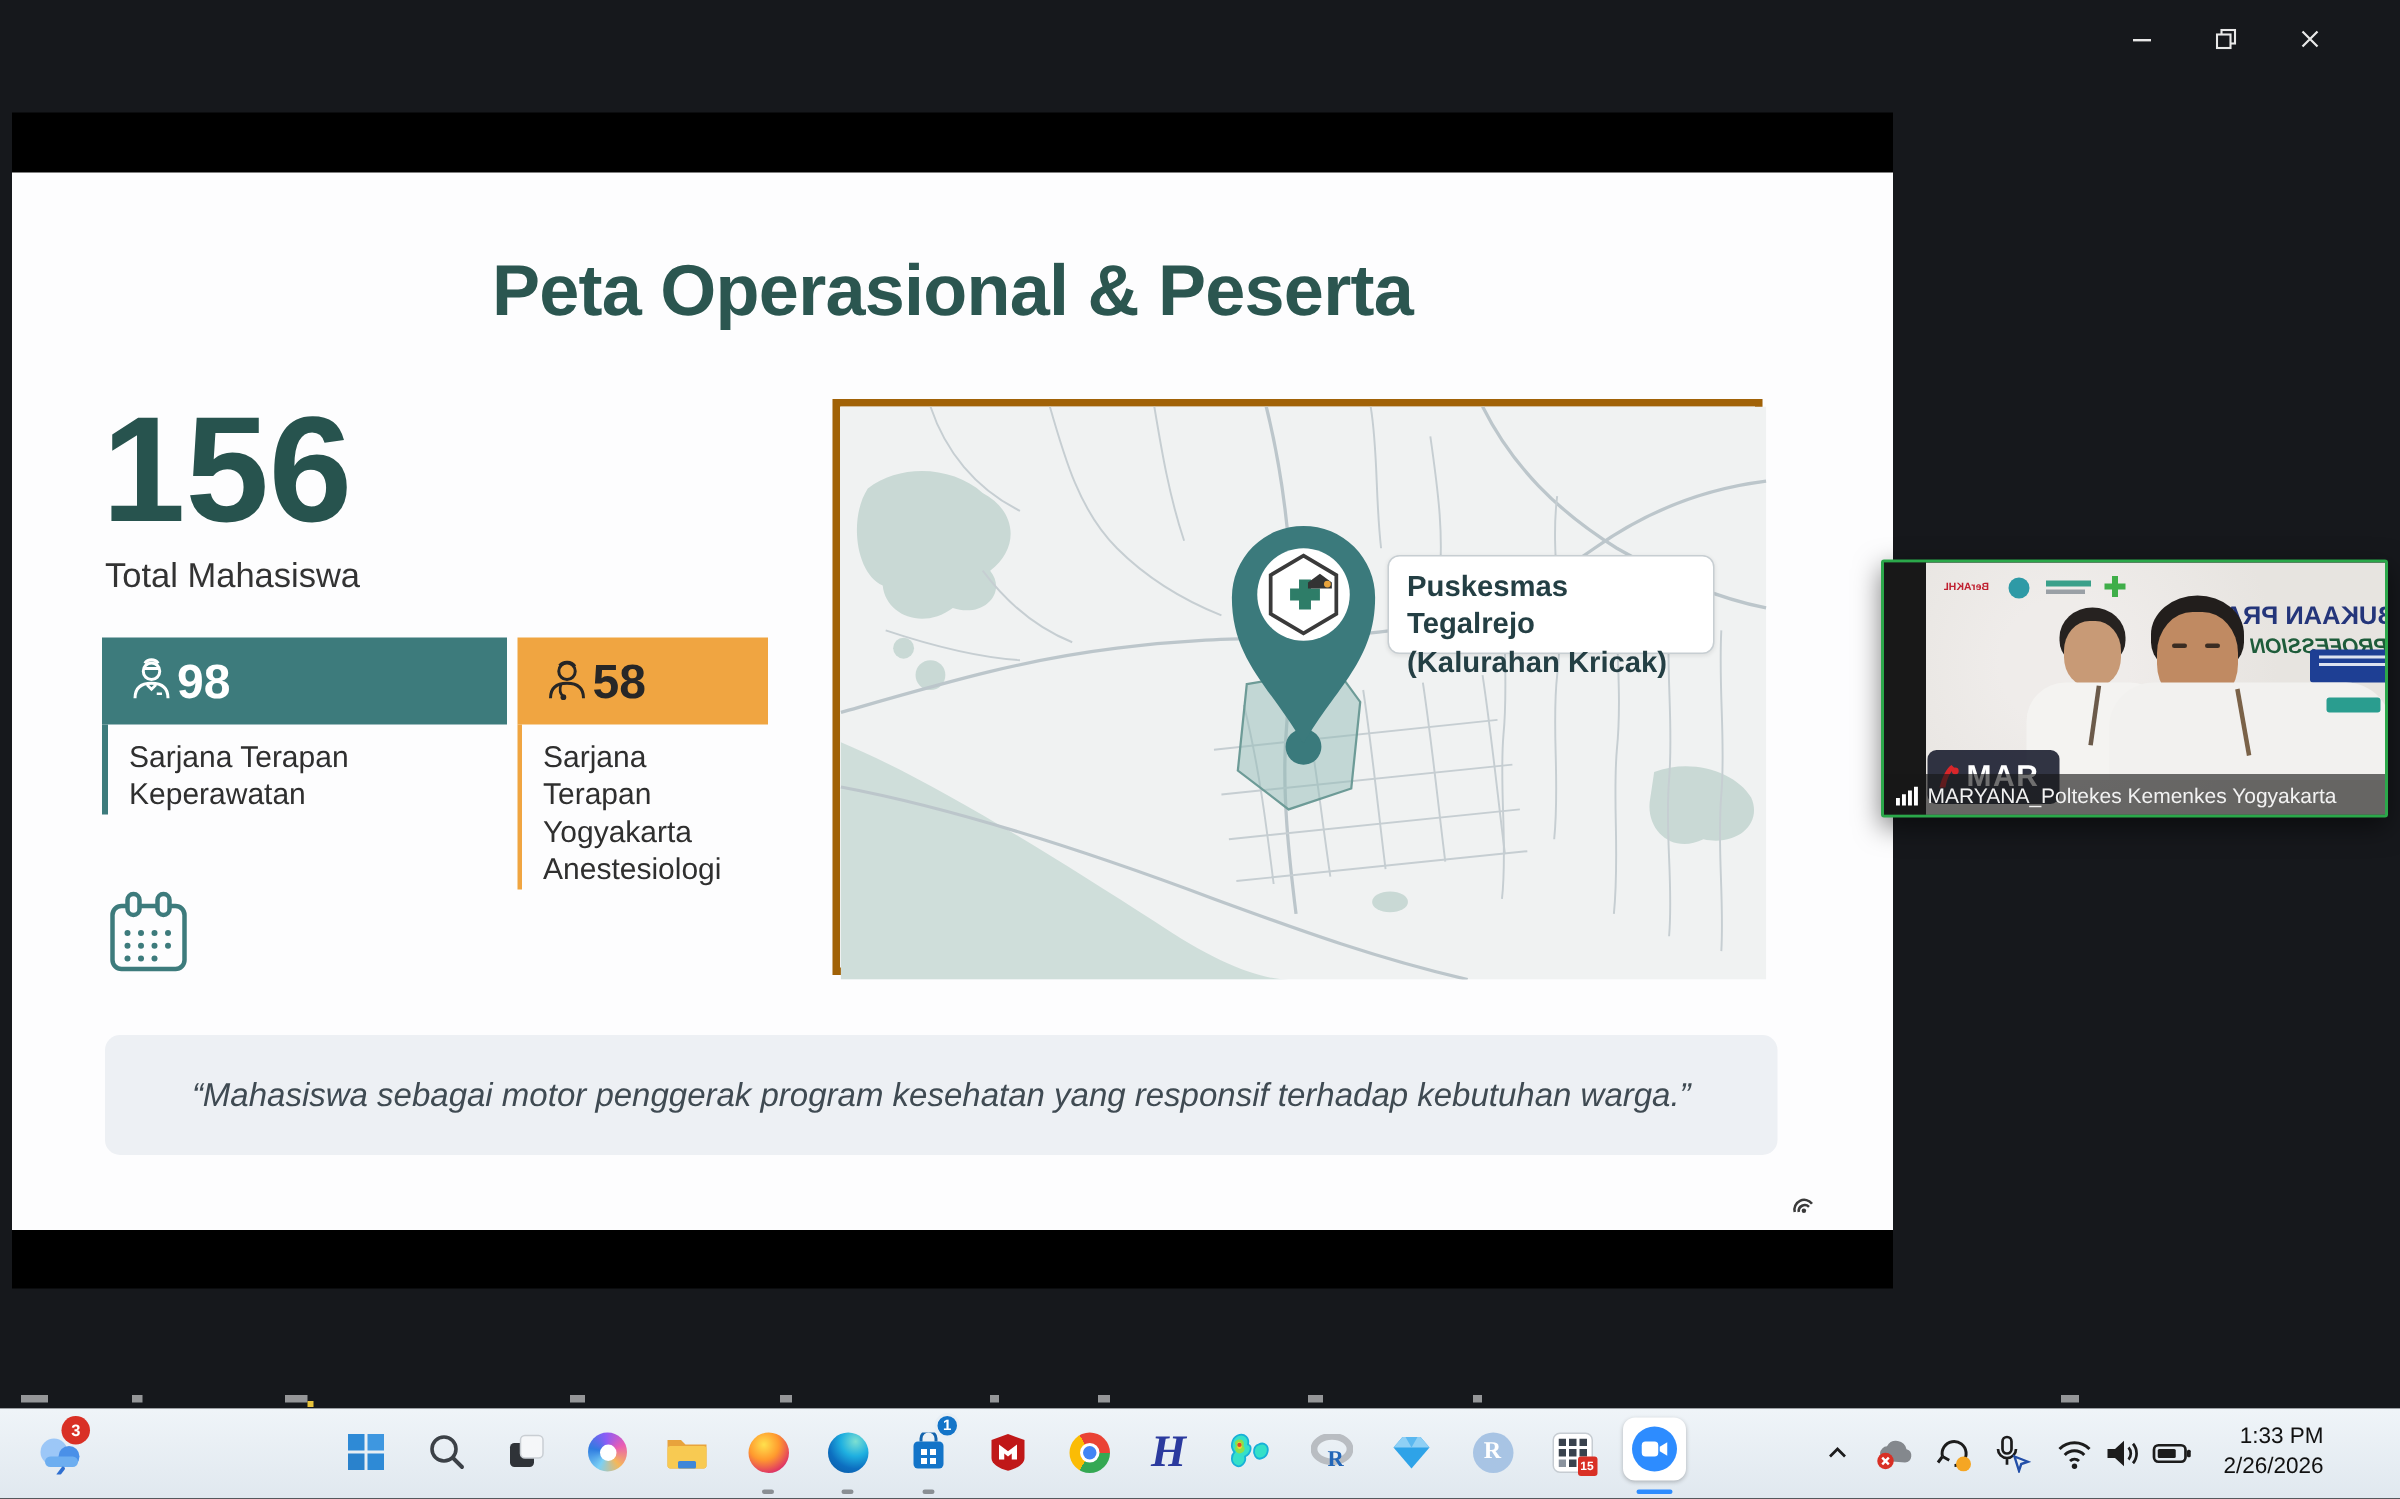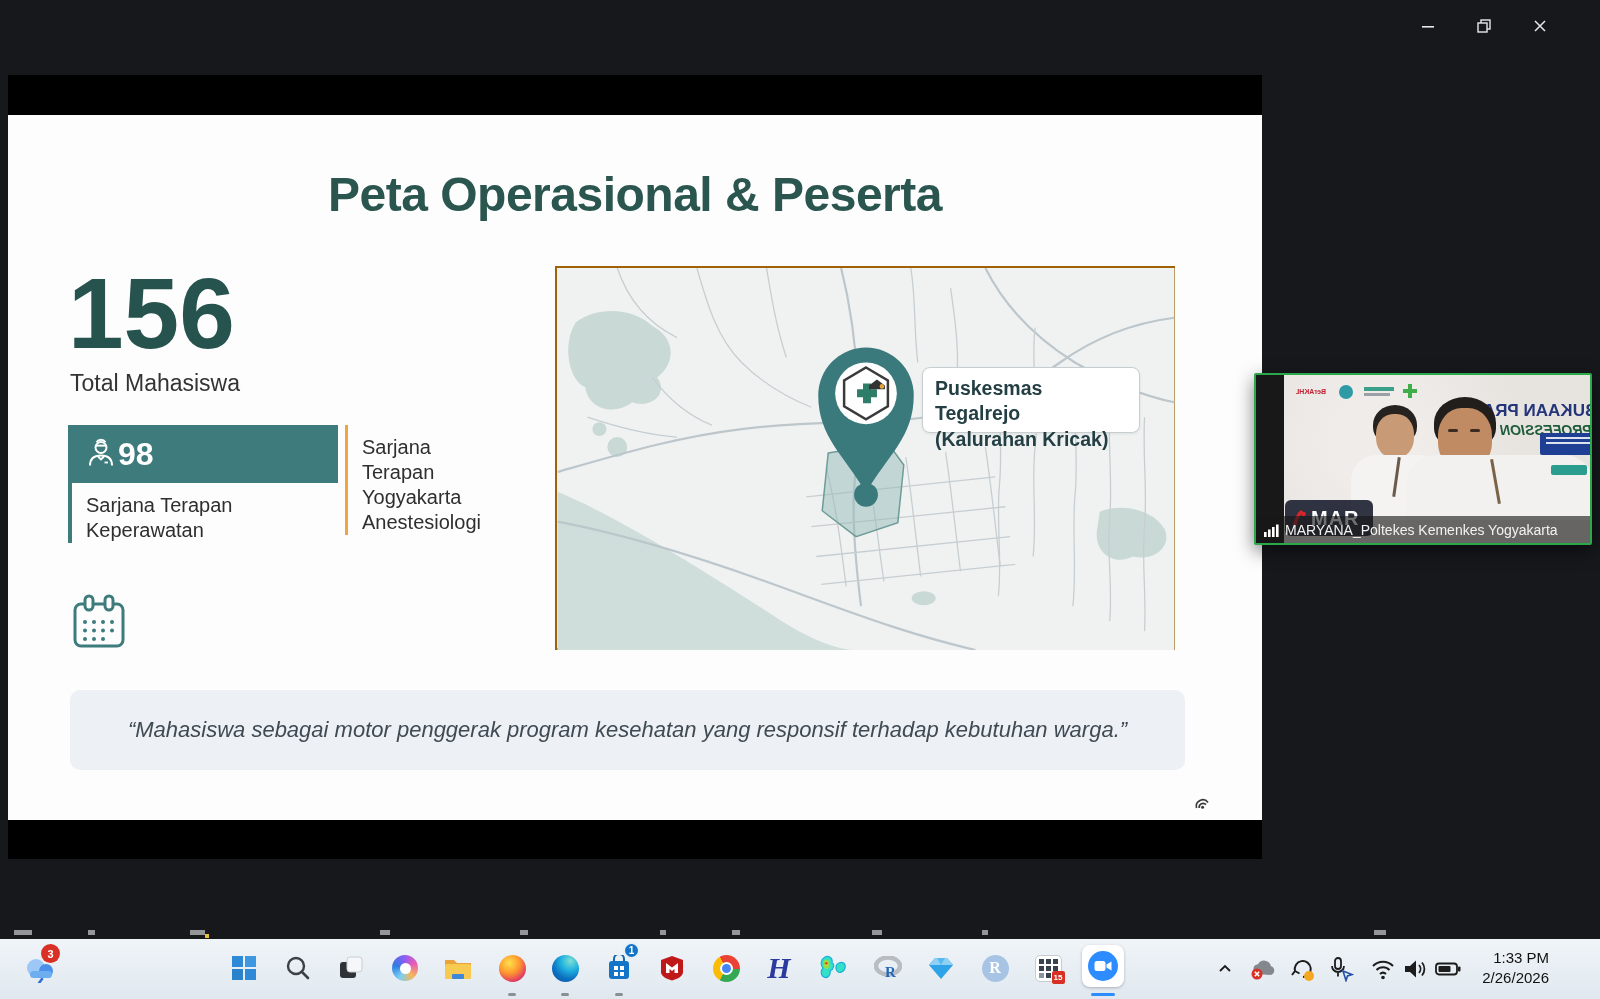--- a/index.html
+++ b/index.html
@@ -27,21 +27,21 @@
   .stat-col2{width:167px;margin-left:7px;}
   .stat-head{height:58px;display:flex;align-items:center;padding-left:16px;}
   .stat-head .val{font-size:32px;font-weight:700;margin-left:0;}
   .stat-label{padding:10px 8px 0 14px;font-size:20px;line-height:1.25;color:#2f2f2f;}
   .bl-teal{border-left:4px solid #3d7b7c;}
   .bl-orange{border-left:3px solid #f0a541;}
 
   .duration-row{position:absolute;left:62px;top:478px;display:flex;align-items:center;}
   .duration-text{margin-left:22px;font-size:21px;color:#2b2b2b;}
 
-  .mapbox{position:absolute;left:547px;top:151px;width:620px;height:384px;background:#f0f2f2;border:2px solid #a16207;}
+  .mapbox{position:absolute;left:547px;top:151px;width:620px;height:384px;background:#f0f2f2;border:5px solid #a16207;}
   .map-label{position:absolute;left:365px;top:99px;width:218px;height:66px;background:#fff;
     border:1.5px solid #c7ced2;border-radius:8px;padding:8px 12px;box-shadow:0 1px 3px rgba(0,0,0,.08);}
   .map-label div{font-size:19.5px;font-weight:700;color:#243f44;line-height:1.3;}
 
   .quote-bar{position:absolute;left:62px;top:575px;width:1115px;height:80px;background:#edf0f4;
     border-radius:10px;display:flex;align-items:center;justify-content:center;}
   .quote-text{font-style:italic;font-size:22px;color:#3f4a52;}
 
   .branding{position:absolute;right:14px;top:681px;display:flex;align-items:center;gap:5px;
     font-size:15px;font-weight:700;color:#3d3d3d;flex-direction:column;}
@@ -120,20 +120,30 @@
               <path d="M12.5,5.2 A5.5,5.5 0 0 1 21.5,5.2" fill="none" stroke="#fff" stroke-width="2"></path>
               <path d="M6,28.5 C6,21 11,18.5 17,18.5 C23,18.5 28,21 28,28.5" fill="none" stroke="#fff" stroke-width="2"></path>
               <path d="M14,19.5 L17,22.5 L20,19.5" fill="none" stroke="#fff" stroke-width="1.8"></path>
               <path d="M20.5,25.5 h3.5" stroke="#fff" stroke-width="1.8"></path>
             </svg>
             <span class="val" style="color:#fff;">98</span>
           </div>
           <div class="stat-label bl-teal">Sarjana Terapan Keperawatan</div>
         </div>
         <div class="stat-col2">
+          <div class="stat-head" style="background:#f0a541;">
+            <svg width="34" height="34" viewBox="0 0 34 34">
+              <circle cx="17" cy="10.5" r="5.5" fill="none" stroke="#262626" stroke-width="2"></circle>
+              <path d="M12,6.8 C14.5,3.6 20,3.6 22.3,7.2" fill="none" stroke="#262626" stroke-width="2"></path>
+              <path d="M6,28.5 C6,21 11,18.5 17,18.5 C23,18.5 28,21 28,28.5" fill="none" stroke="#262626" stroke-width="2"></path>
+              <path d="M13,19 C12,22.5 12,25 14,26.8" fill="none" stroke="#262626" stroke-width="1.8"></path>
+              <circle cx="14.6" cy="27.8" r="1.9" fill="#262626"></circle>
+            </svg>
+            <span class="val" style="color:#272727;">58</span>
+          </div>
           <div class="stat-label bl-orange">Sarjana Terapan Yogyakarta Anestesiologi</div>
         </div>
       </div>
 
       <div class="duration-row">
         <svg width="58" height="58" viewBox="0 0 58 58">
           <rect x="5" y="11" width="48" height="42" rx="6" fill="none" stroke="#3d7b7c" stroke-width="3"></rect>
           <rect x="15" y="3" width="8" height="14" rx="4" fill="#fdfdfe" stroke="#3d7b7c" stroke-width="3"></rect>
           <rect x="35" y="3" width="8" height="14" rx="4" fill="#fdfdfe" stroke="#3d7b7c" stroke-width="3"></rect>
           <g fill="#3d7b7c">

